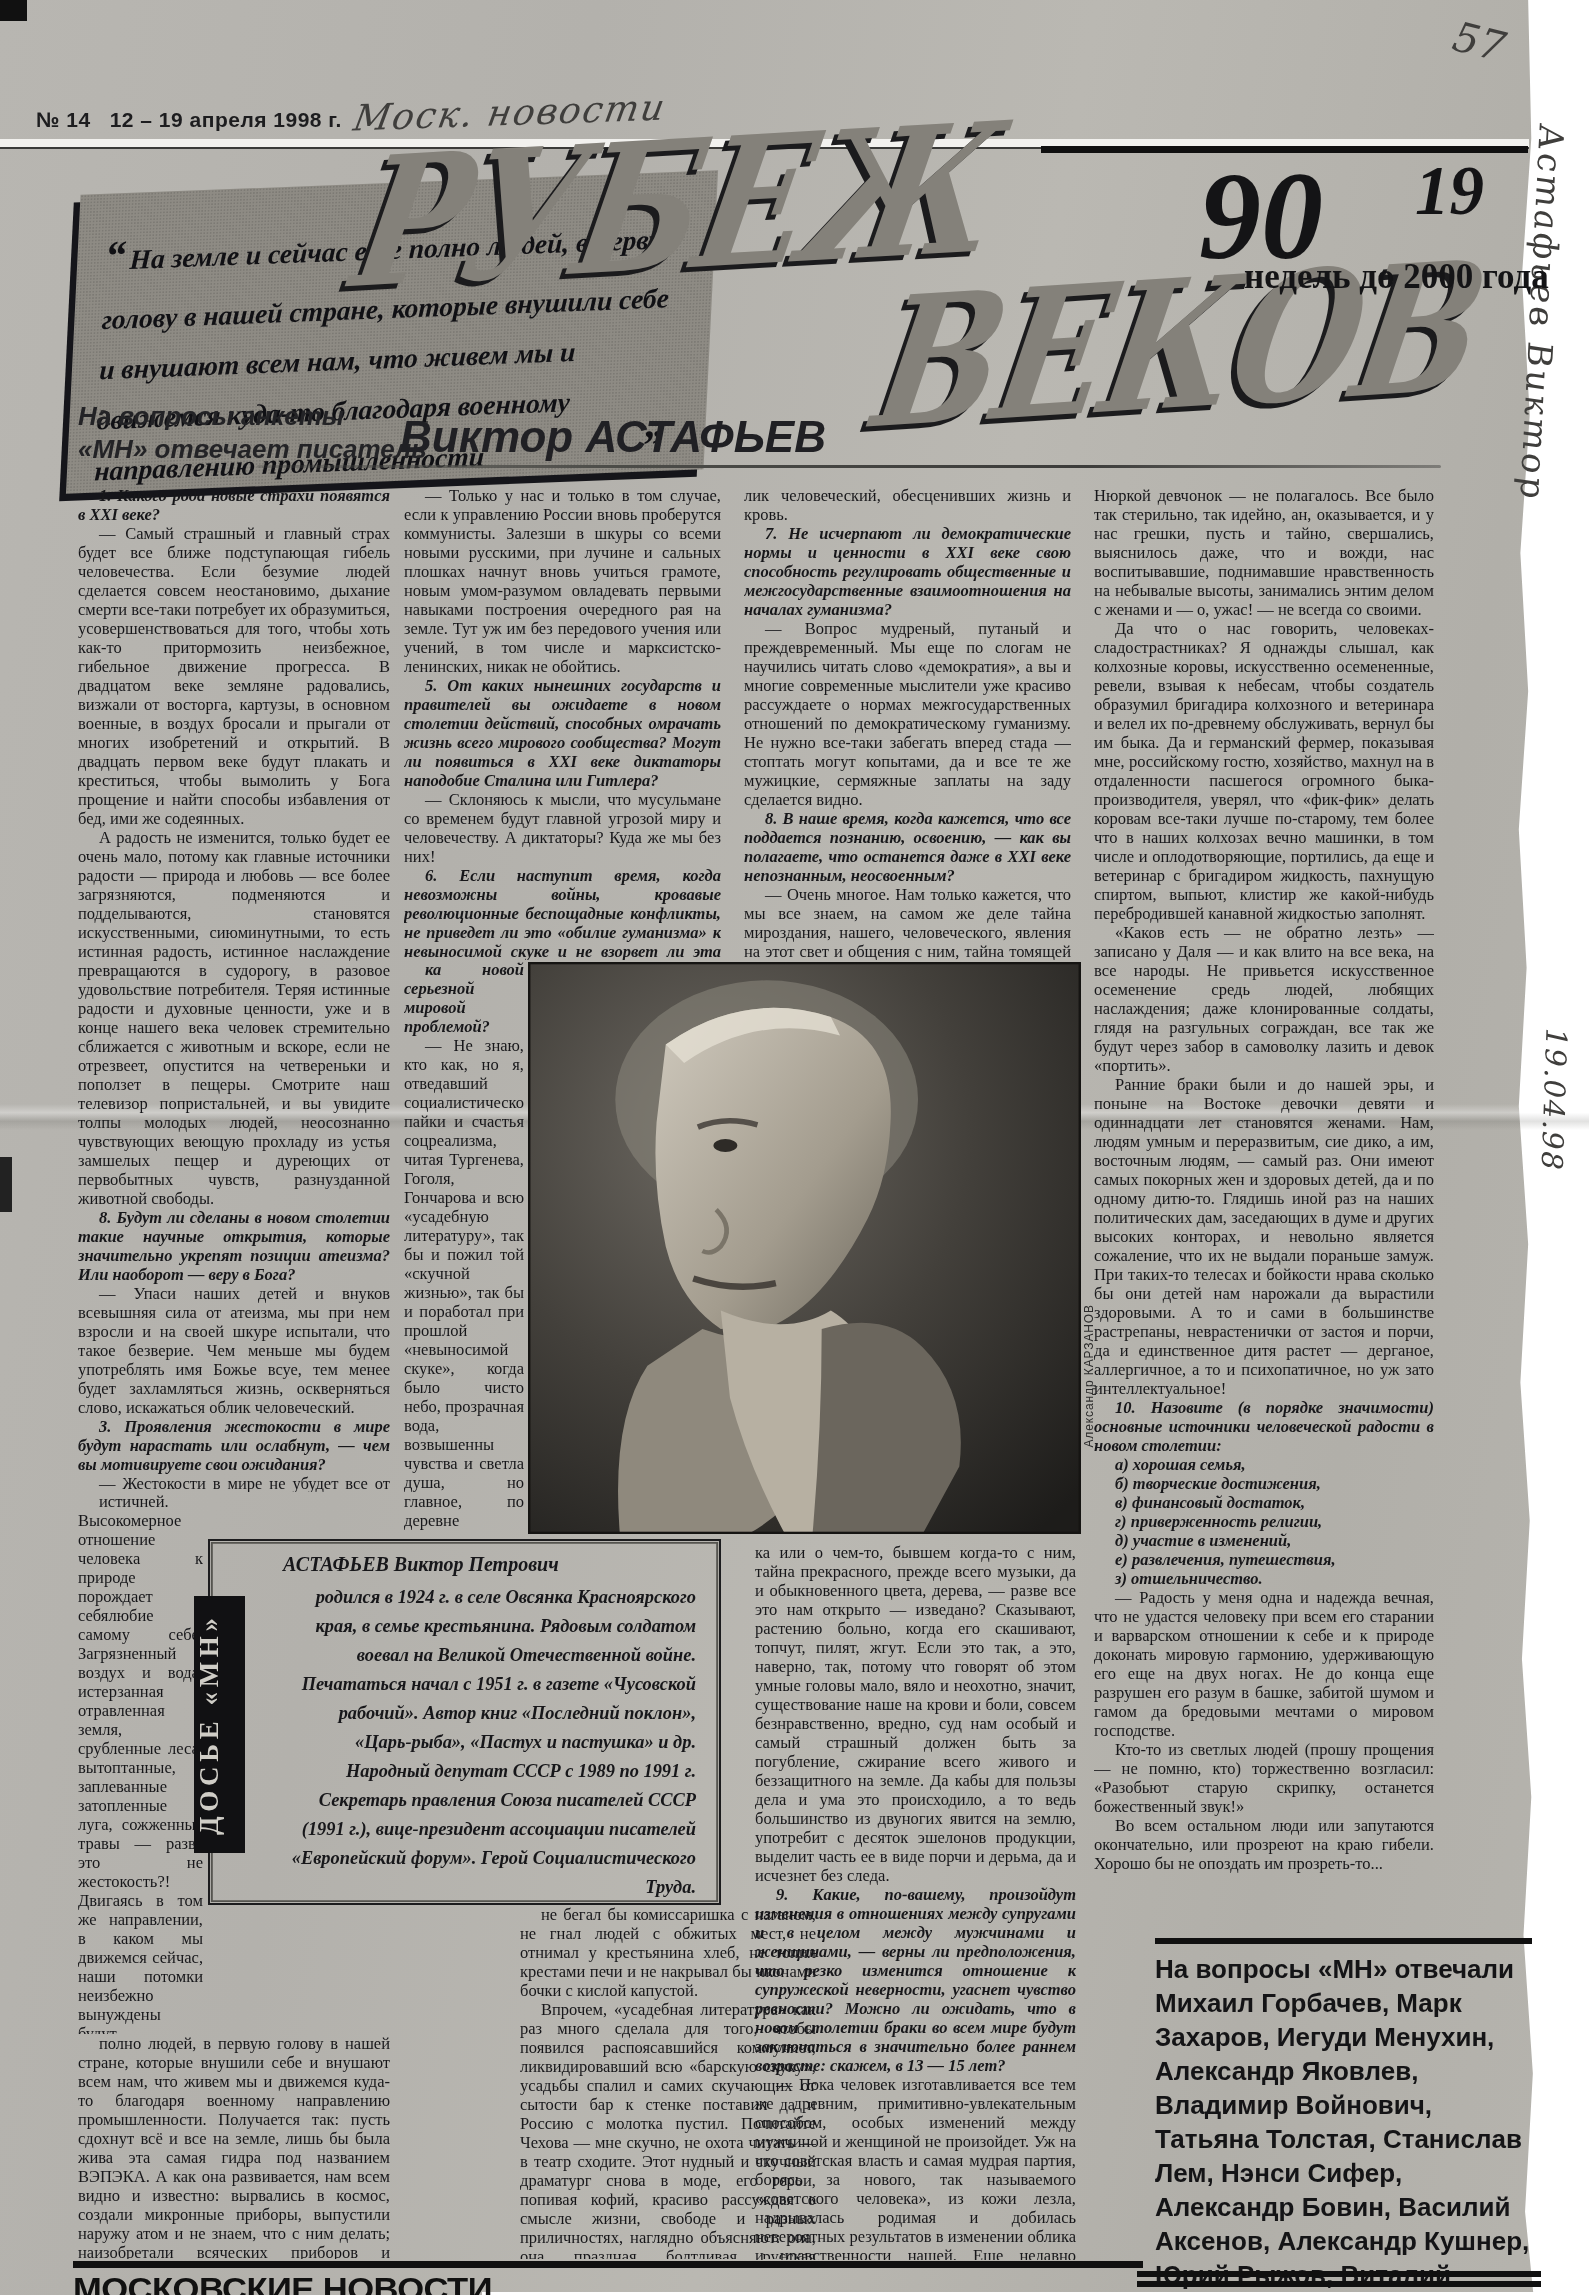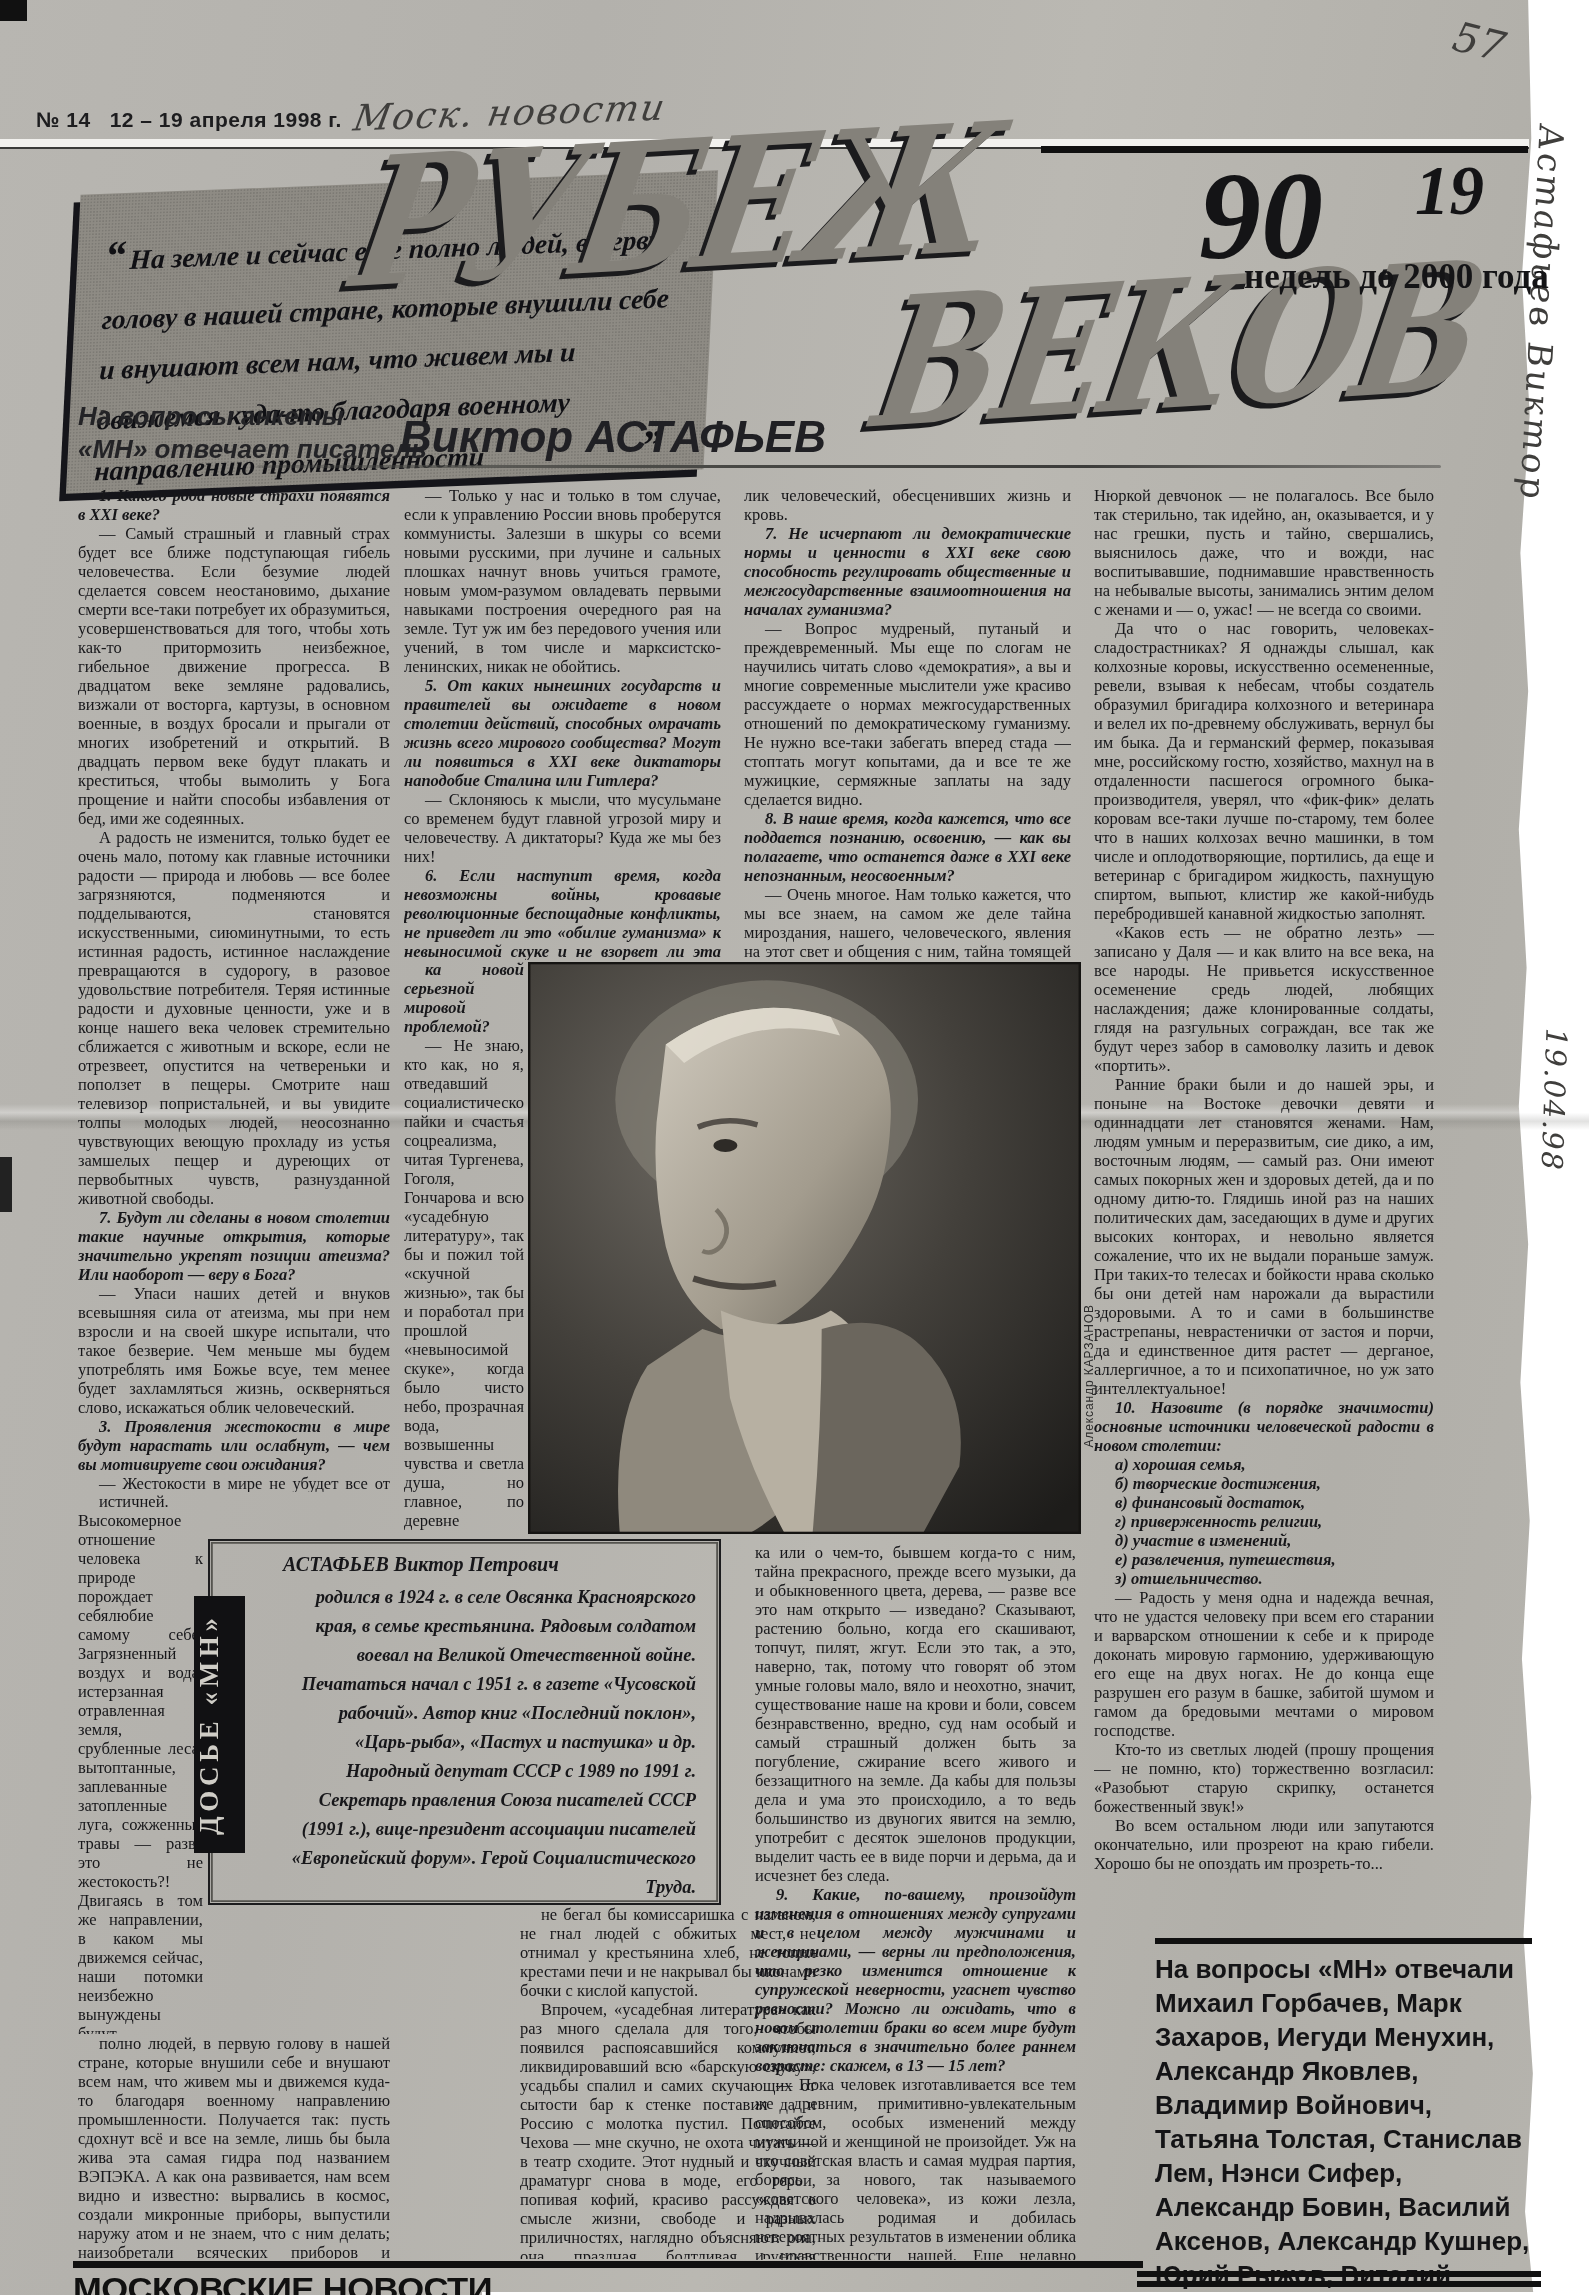--- a/index.html
+++ b/index.html
@@ -128,21 +128,21 @@
     <div>На вопросы анкеты</div>
     <div>«МН» отвечает писатель</div>
   </div>
   <div class="author">Виктор АСТАФЬЕВ</div>
   <div class="byline-rule"></div>
 
   <div class="col" style="left:78px;top:486px;width:312px;height:1006px;">
       <p class="para q">1. Какого рода новые страхи появятся в XXI веке?</p>
       <p class="para p">— Самый страшный и главный страх будет все ближе подступающая гибель человечества. Если безумие людей сделается совсем неостановимо, дыхание смерти все-таки потребует их образумиться, усовершенствоваться для того, чтобы хоть как-то притормозить неизбежное, гибельное движение прогресса. В двадцатом веке земляне радовались, визжали от восторга, картузы, в основном военные, в воздух бросали и прыгали от многих изобретений и открытий. В двадцать первом веке будут плакать и креститься, чтобы вымолить у Бога прощение и найти способы избавления от бед, ими же содеянных.</p>
       <p class="para p">А радость не изменится, только будет ее очень мало, потому как главные источники радости — природа и любовь — все более загрязняются, подменяются и подделываются, становятся искусственными, сиюминутными, то есть истинная радость, истинное наслаждение превращаются в судорогу, в разовое удовольствие потребителя. Теряя истинные радости и духовные ценности, уже и в конце нашего века человек стремительно сближается с животным и вскоре, если не отрезвеет, опустится на четвереньки и поползет в пещеры. Смотрите наш телевизор попристальней, и вы увидите толпы молодых людей, неосознанно чувствующих веющую прохладу из устья замшелых пещер и дуреющих от первобытных чувств, разнузданной животной свободы.</p>
-      <p class="para q">7. Будут ли сделаны в новом столетии такие научные открытия, которые значительно укрепят позиции атеизма? Или наоборот — веру в Бога?</p>
+      <p class="para q">8. Будут ли сделаны в новом столетии такие научные открытия, которые значительно укрепят позиции атеизма? Или наоборот — веру в Бога?</p>
       <p class="para p">— Упаси наших детей и внуков всевышняя сила от атеизма, мы при нем взросли и на своей шкуре испытали, что такое безверие. Чем меньше мы будем употреблять имя Божье всуе, тем менее будет захламляться жизнь, оскверняться слово, искажаться облик человеческий.</p>
       <p class="para q">3. Проявления жестокости в мире будут нарастать или ослабнут, — чем вы мотивируете свои ожидания?</p>
       <p class="para p">— Жестокости в мире не убудет все от того же самодвижения, губительного прогресса, ни одной услуги которого человек не отказался в двадцатом веке, боюсь, что потребительские аппетиты сделаются еще изощренней и эго-</p>
     </div>
   <div class="col" style="left:78px;top:1492px;width:125px;height:542px;">
       <p class="para p">истичней. Высокомерное отношение человека к природе порождает себялюбие к самому себе. Загрязненный воздух и вода, истерзанная и отравленная земля, срубленные леса, вытоптанные, заплеванные и затопленные луга, сожженные травы — разве это не жестокость?! Двигаясь в том же направлении, в каком мы движемся сейчас, наши потомки неизбежно вынуждены будут продолжать беспредел, рубить и дальше сук, на котором сидят. На земле и сейчас еще</p>
     </div>
   <div class="col" style="left:78px;top:2034px;width:312px;height:225px;">
       <p class="para p">полно людей, в первую голову в нашей стране, которые внушили себе и внушают всем нам, что живем мы и движемся куда-то благодаря военному направлению промышленности. Получается так: пусть сдохнут всё и все на земле, лишь бы была жива эта самая гидра под названием ВЭПЭКА. А как она развивается, нам всем видно и известно: вырвались в космос, создали микронные приборы, выпустили наружу атом и не знаем, что с ним делать; наизобретали всяческих приборов и компьютеров, все бараки ими забили, а в поле и на огороде до сих пор пропитание добываем лопатой, плохой лопатой, тяжелой, хлипкой, неудобной. Это я вам говорю, с детства к лопате приученный, и как старый солдат, много на фронте земли перекопавший.</p>
     </div>

